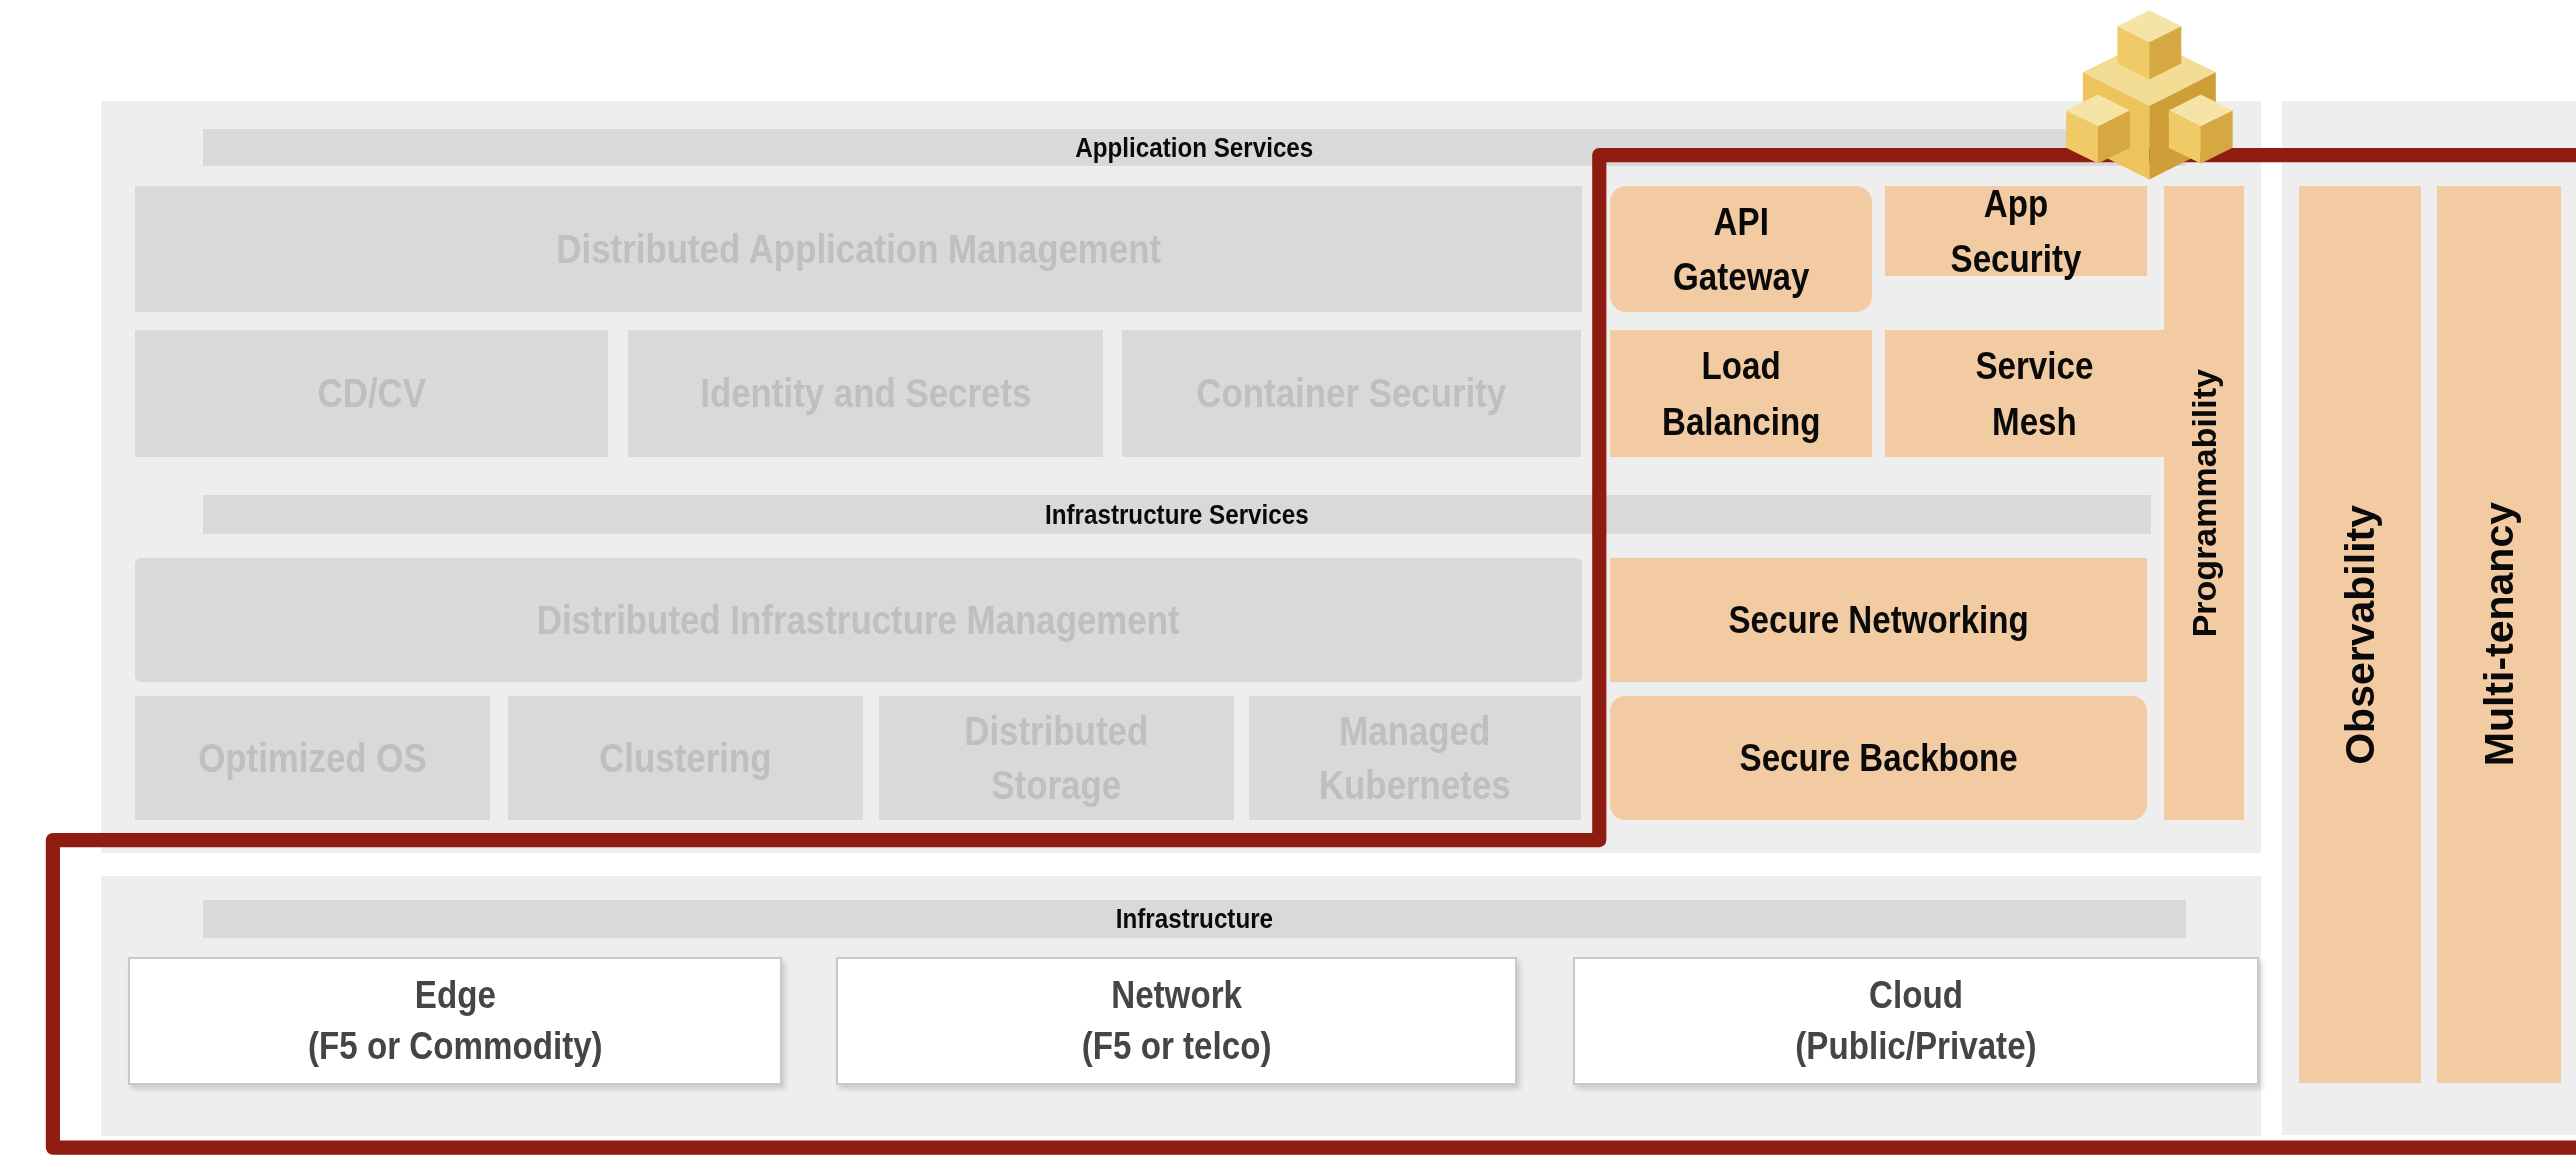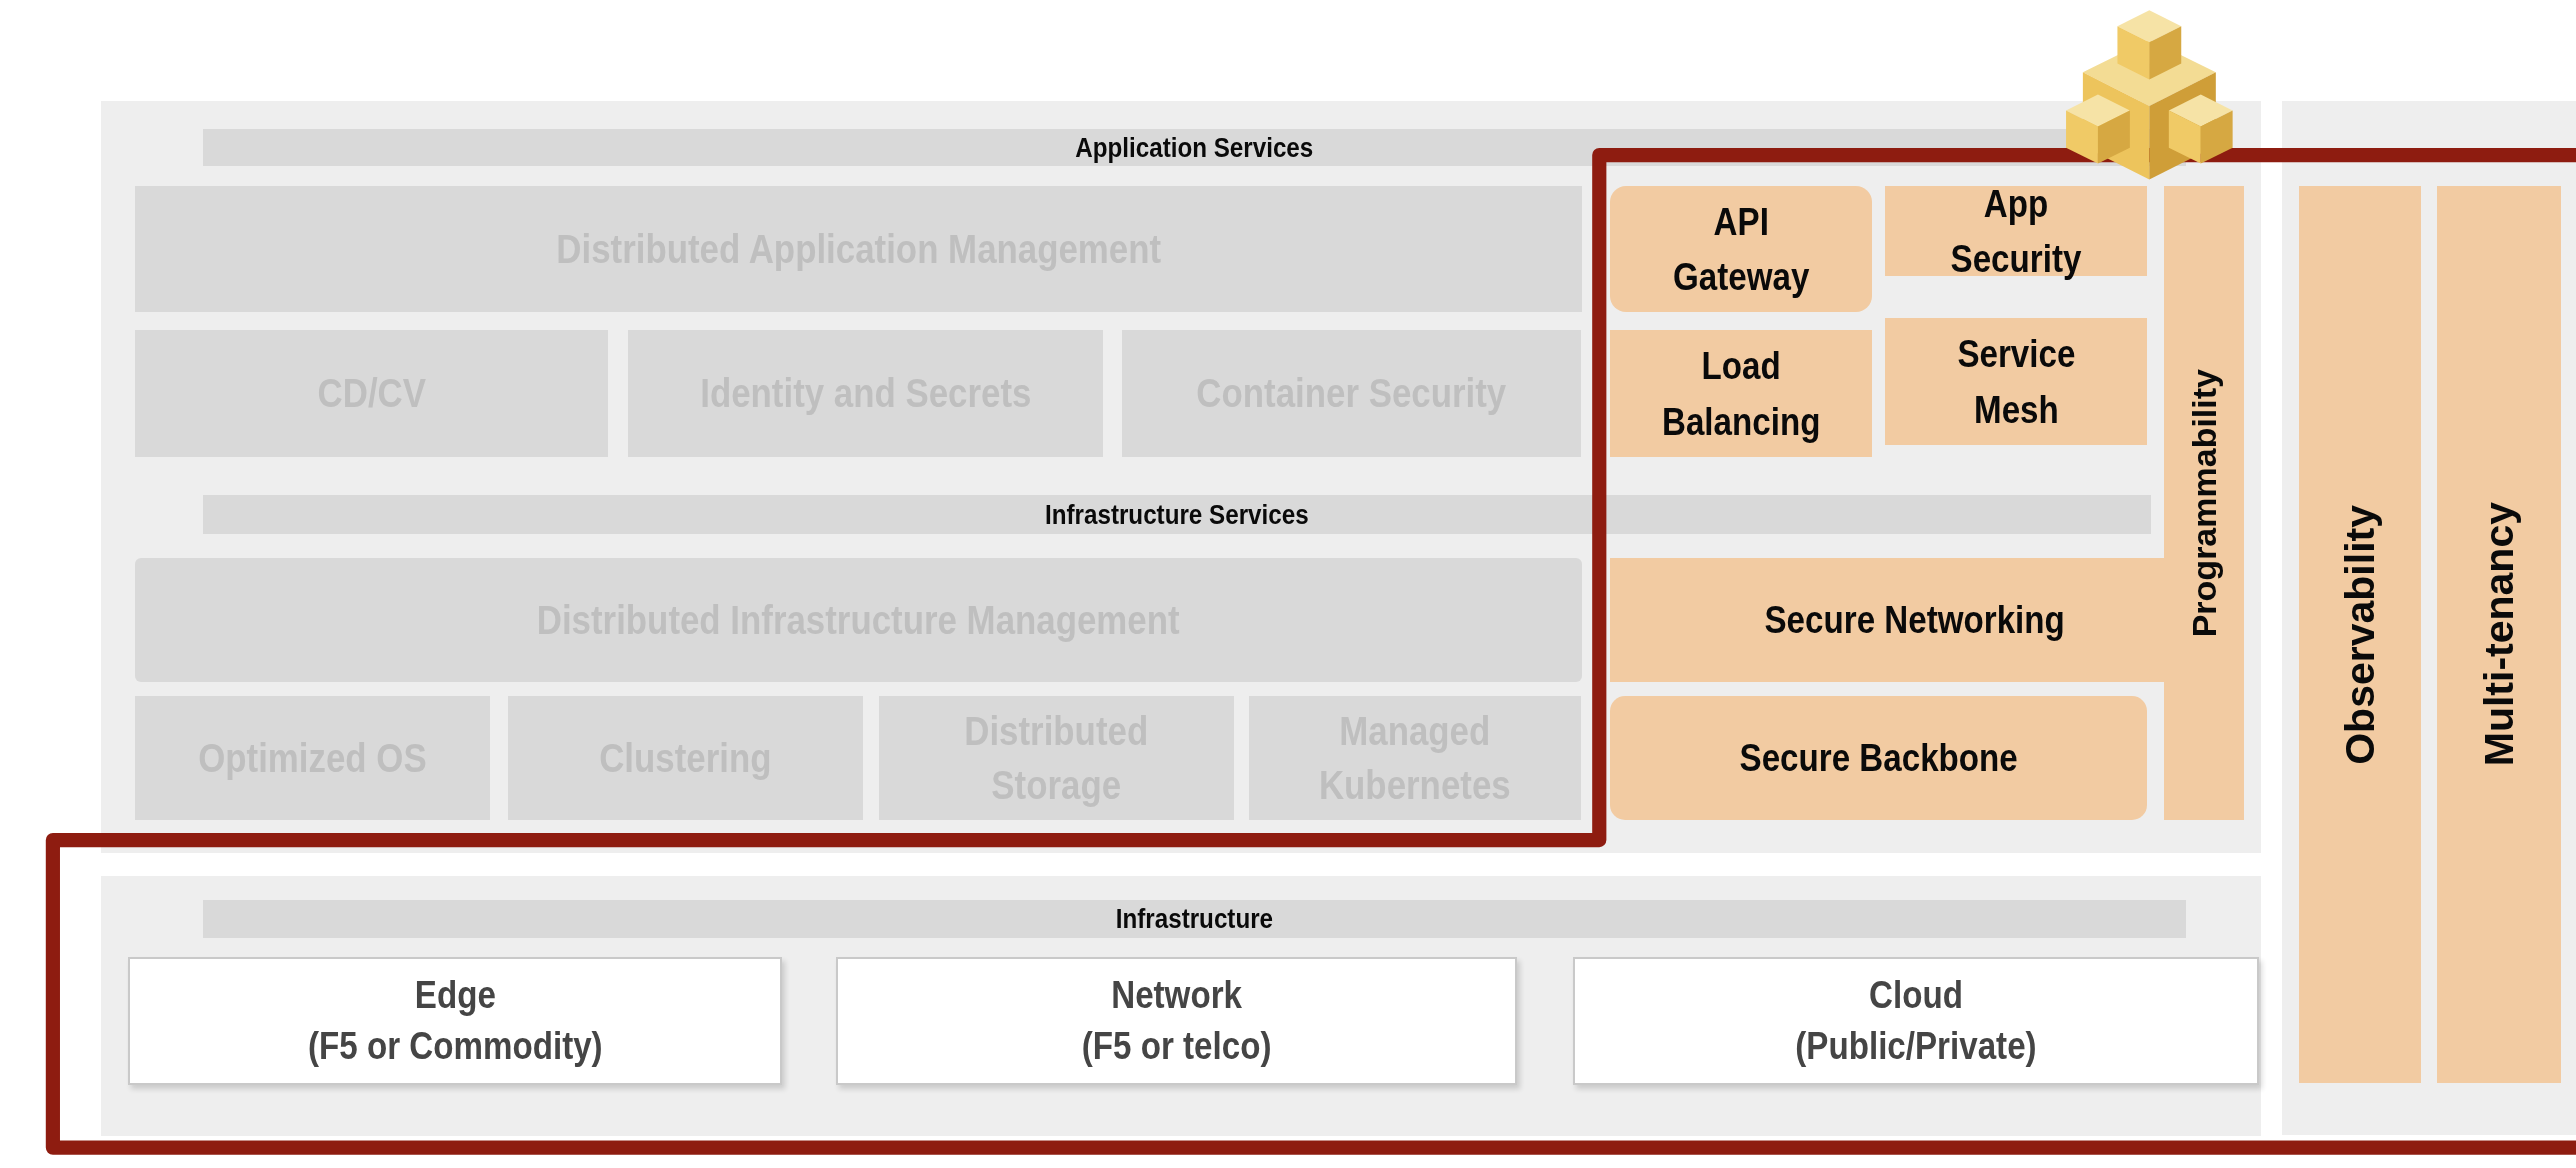--- a/index.html
+++ b/index.html
@@ -38,22 +38,22 @@
   #oos{left:94px;top:696px;width:355px;height:124px;}
   #clu{left:467px;top:696px;width:355px;height:124px;}
   #dstor{left:838px;top:696px;width:355px;height:124px;}
   #mk8s{left:1208px;top:696px;width:332px;height:124px;}
 
   .obox{position:absolute;background:var(--accent_orange);display:flex;align-items:center;justify-content:center;text-align:center;}
   .obox .cond{transform:scaleX(.85);white-space:nowrap;font-weight:bold;color:var(--dark_text);font-size:39px;line-height:1.42;}
   #apigw{left:1569px;top:186px;width:262px;height:126px;border-radius:16px;}
   #appsec{left:1844px;top:186px;width:262px;height:90px;}
   #lb{left:1569px;top:330px;width:262px;height:127px;}
-  #smesh{left:1844px;top:318px;width:262px;height:127px;}
-  #snet{left:1569px;top:558px;width:537px;height:124px;padding-left:36px;}
+  #smesh{left:1844px;top:330px;width:262px;height:127px;padding-left:18px;}
+  #snet{left:1569px;top:558px;width:537px;height:124px;}
   #sbone{left:1569px;top:696px;width:537px;height:124px;border-radius:15px;}
   #prog{left:2123px;top:186px;width:80px;height:634px;}
   #obsv{left:2258px;top:186px;width:122px;height:897px;}
   #mten{left:2396px;top:186px;width:124px;height:897px;}
   .vlabel{writing-mode:vertical-rl;transform:rotate(180deg);font-weight:bold;color:var(--dark_text);white-space:nowrap;}
   #prog .vlabel{font-size:34px;}
   #obsv .vlabel,#mten .vlabel{font-size:41px;}
 
   .wbox{position:absolute;background:var(--white);border:2.7px solid var(--whitebox_border);
         box-shadow:2.7px 3.5px 5.3px rgba(0,0,0,.15);display:flex;align-items:center;justify-content:center;text-align:center;}

